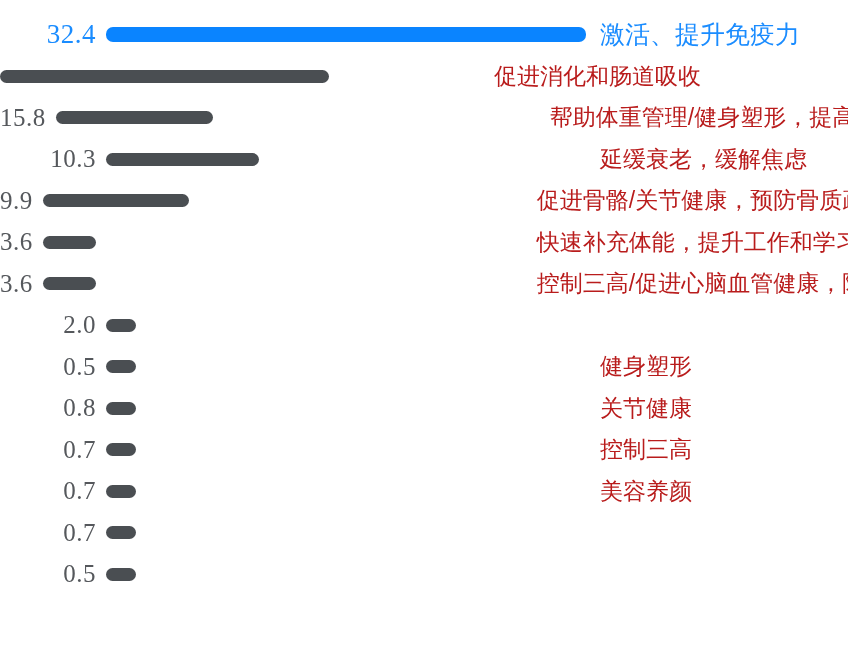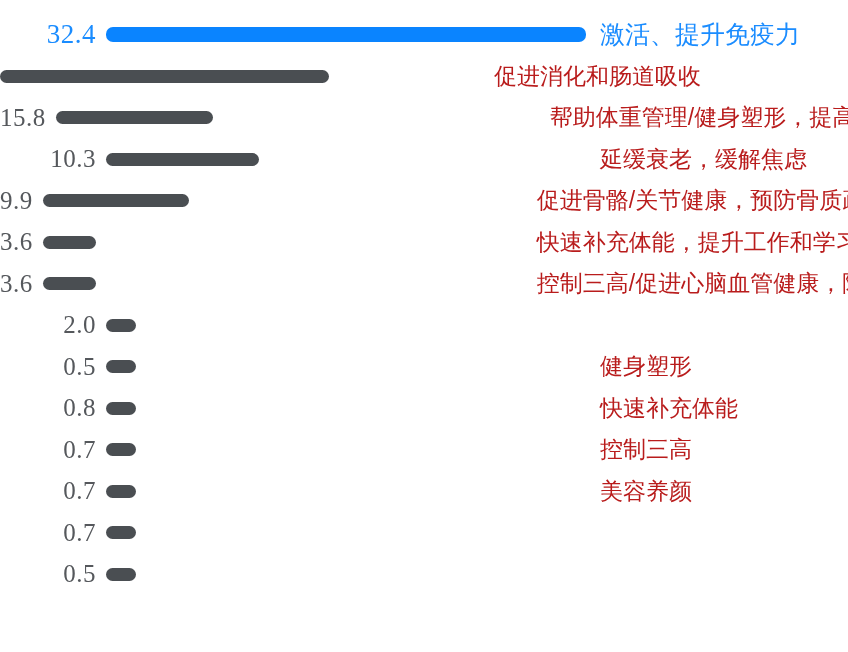--- a/index.html
+++ b/index.html
@@ -130,21 +130,21 @@
       <div class="bar-wrap">
         <div class="bar" style="width: 30px;"></div>
       </div>
       <div class="label">健身塑形</div>
     </div>
     <div class="row">
       <div class="value">0.8</div>
       <div class="bar-wrap">
         <div class="bar" style="width: 30px;"></div>
       </div>
-      <div class="label">快速补充体能</div>
+      <div class="label">关节健康</div>
     </div>
     <div class="row">
       <div class="value">0.7</div>
       <div class="bar-wrap">
         <div class="bar" style="width: 30px;"></div>
       </div>
       <div class="label">控制三高</div>
     </div>
     <div class="row">
       <div class="value">0.7</div>

